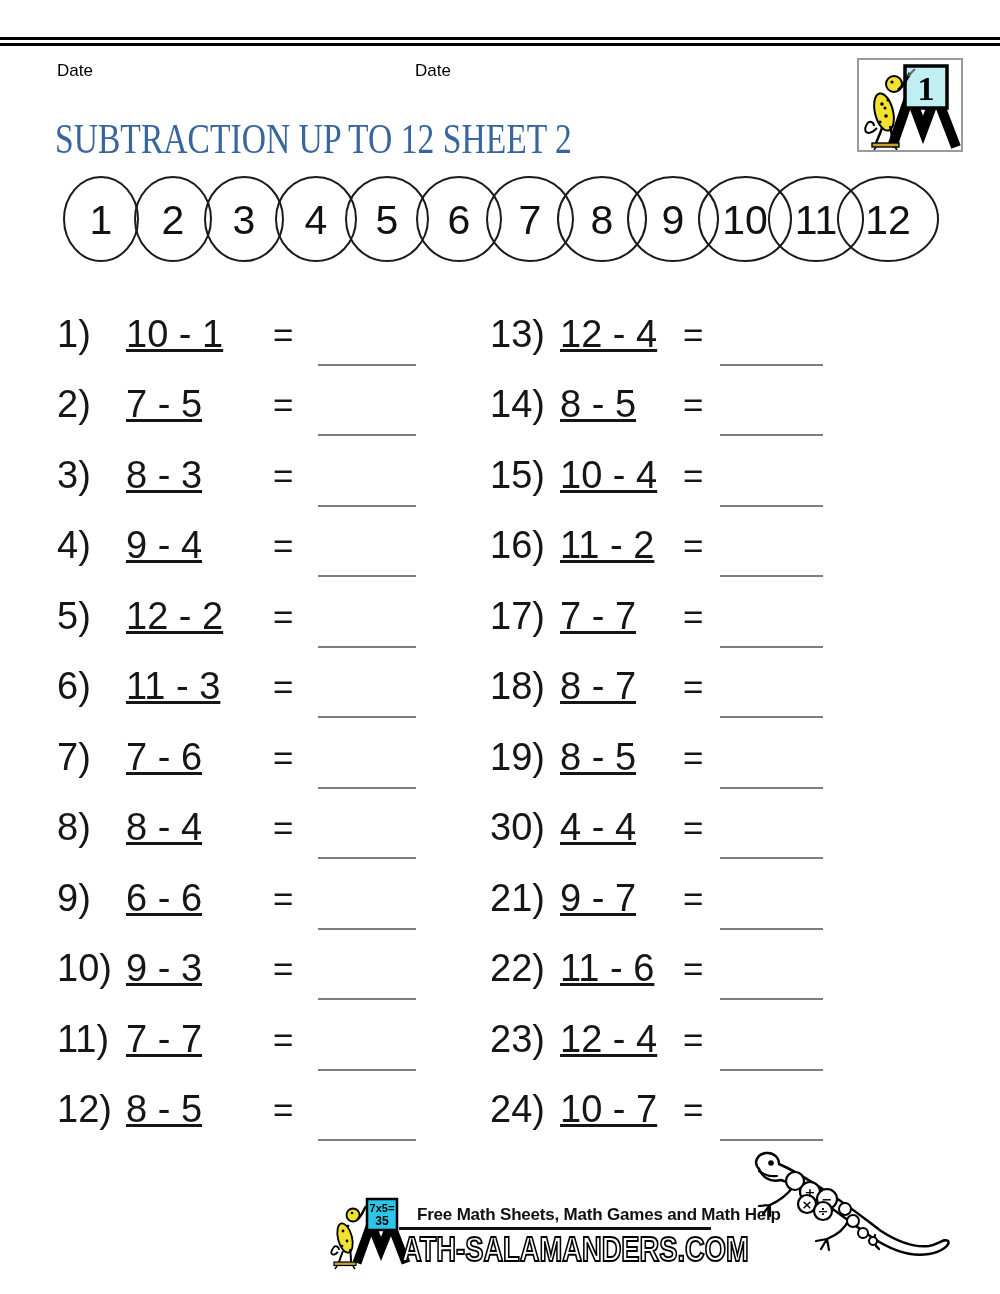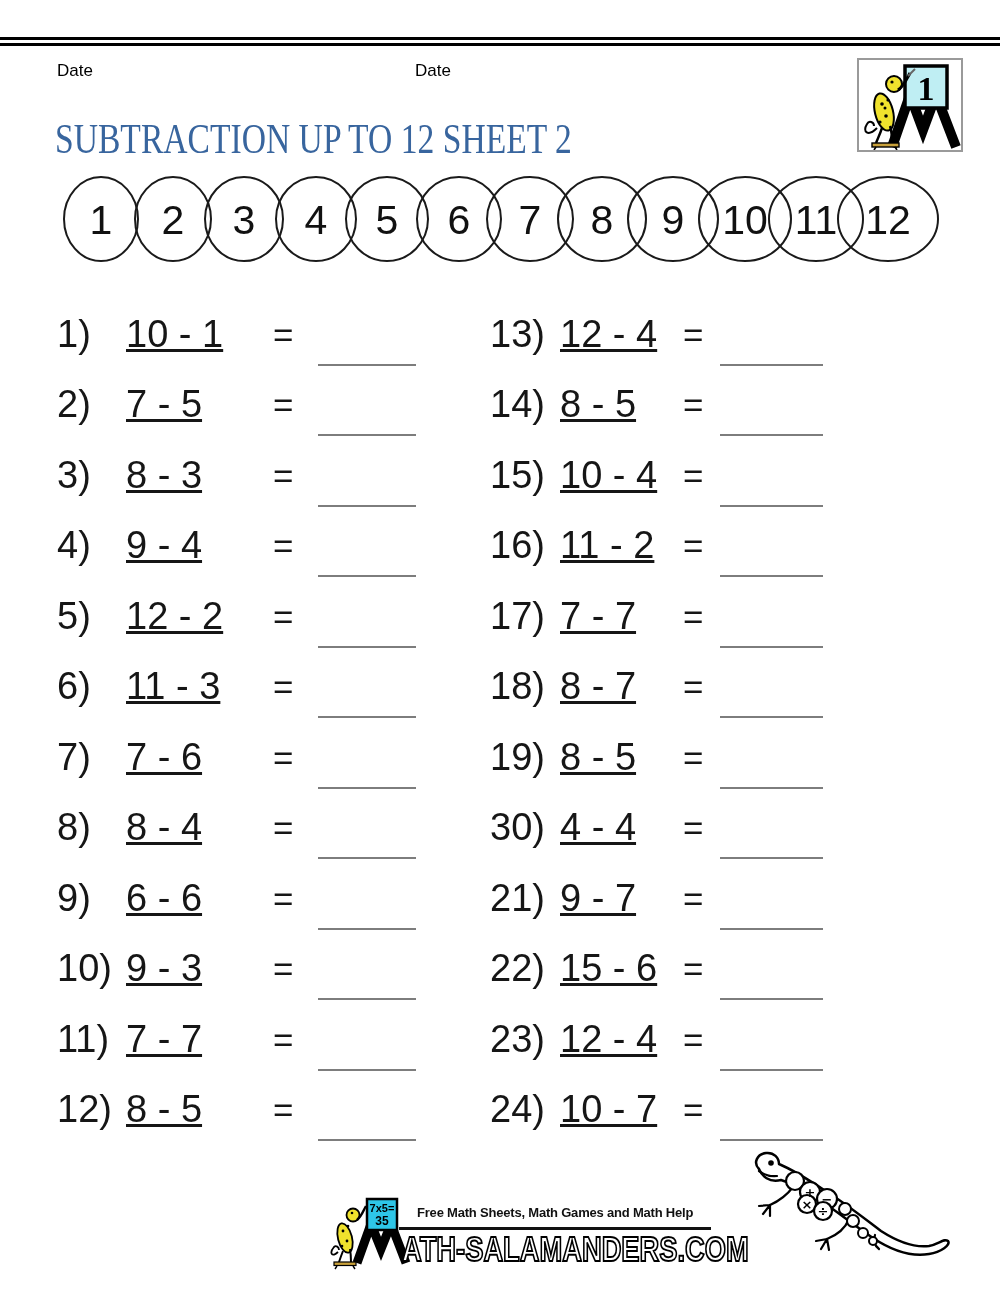--- a/index.html
+++ b/index.html
@@ -38,21 +38,21 @@
   .rowR .pexp{left:70px;}
   .peq{position:absolute;top:1px;font-size:35px;}
   .rowL .peq{left:216px;}
   .rowR .peq{left:193px;}
   .ansline{position:absolute;top:52px;height:2px;background:#7d7d7d;}
   .rowL .ansline{left:261px;width:98px;}
   .rowR .ansline{left:230px;width:103px;}
 
   
   .footer-logo-svg{position:absolute;left:330px;top:1196px;}
-  .tagline{position:absolute;left:417px;top:1205px;font-size:13px;font-weight:bold;color:#111;
+  .tagline{position:absolute;left:417px;top:1205px;font-size:17px;font-weight:bold;color:#111;
            letter-spacing:-0.2px;white-space:nowrap;}
   .footer-rule{position:absolute;left:399px;top:1227px;width:312px;height:3px;background:#111;}
   .site-text{position:absolute;left:402px;top:1231px;font-size:35px;font-weight:bold;line-height:36px;
              color:#fff;-webkit-text-stroke:2px #000;white-space:nowrap;
              transform:scaleX(0.78);transform-origin:0 0;}
   @supports not (-webkit-text-stroke: 1px black){ .site-text{color:#111;} }
 
   .bottom-salamander-svg{position:absolute;left:715px;top:1143px;}
   .line-art{fill:#fff;stroke:#000;stroke-width:2.5;stroke-linejoin:round;stroke-linecap:round;}
   .thin-art{fill:none;stroke:#000;stroke-width:2.2;stroke-linecap:round;}
@@ -268,21 +268,21 @@
       <span class="ansline"></span>
     </div>
   <div class="prow rowR" style="top:876px">
       <span class="pnum">21)</span>
       <span class="pexp">9 - 7</span>
       <span class="peq">=</span>
       <span class="ansline"></span>
     </div>
   <div class="prow rowR" style="top:946px">
       <span class="pnum">22)</span>
-      <span class="pexp">15 - 6</span>
+      <span class="pexp">11 - 6</span>
       <span class="peq">=</span>
       <span class="ansline"></span>
     </div>
   <div class="prow rowR" style="top:1017px">
       <span class="pnum">23)</span>
       <span class="pexp">12 - 4</span>
       <span class="peq">=</span>
       <span class="ansline"></span>
     </div>
   <div class="prow rowR" style="top:1087px">

